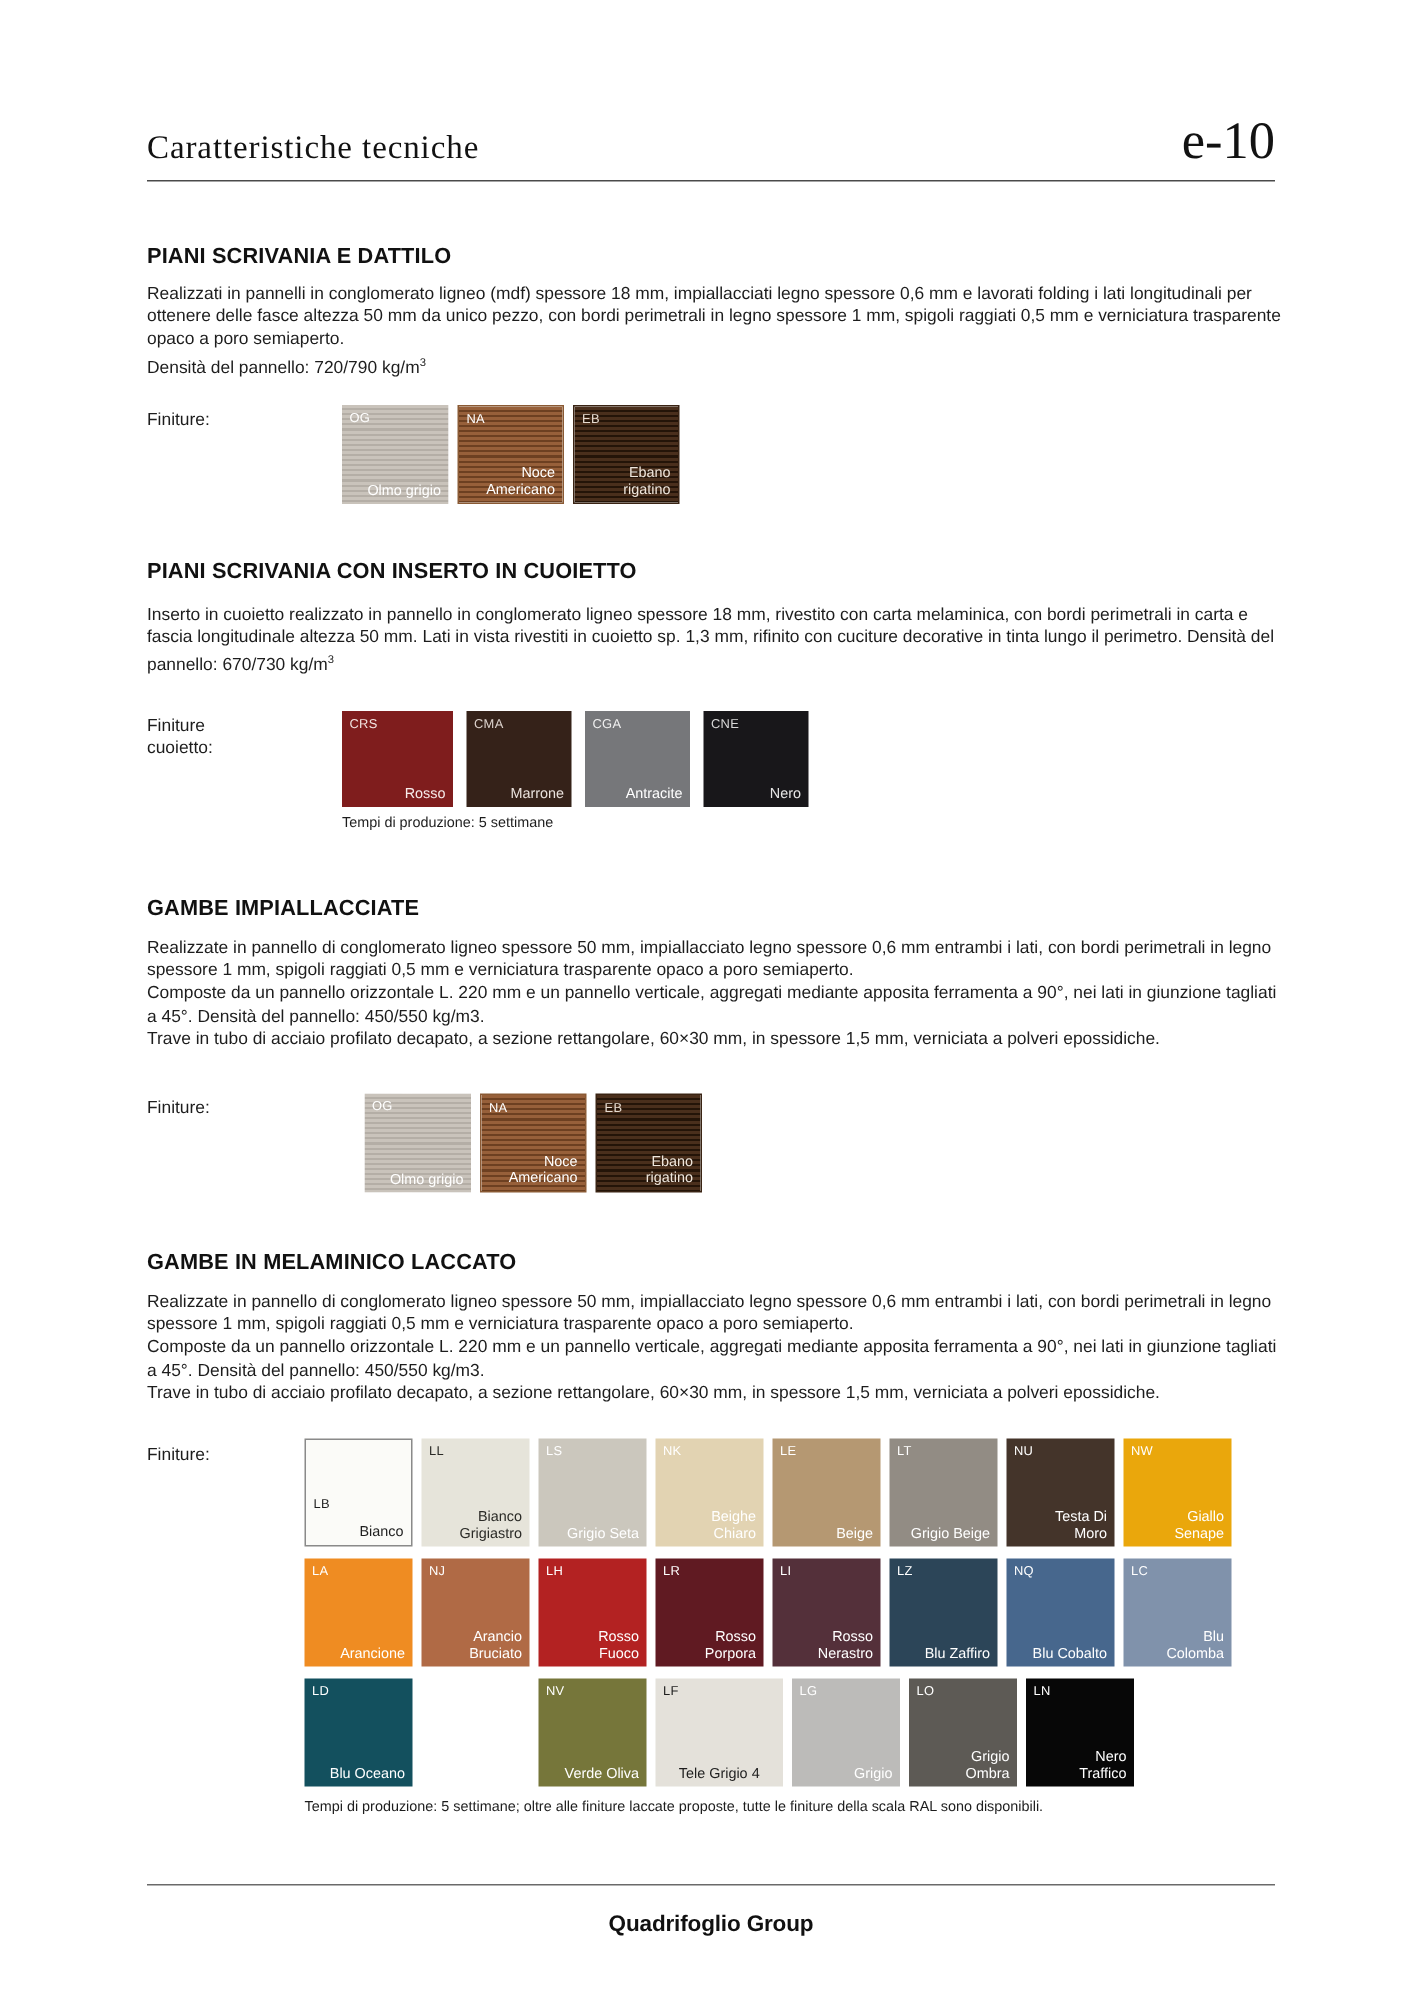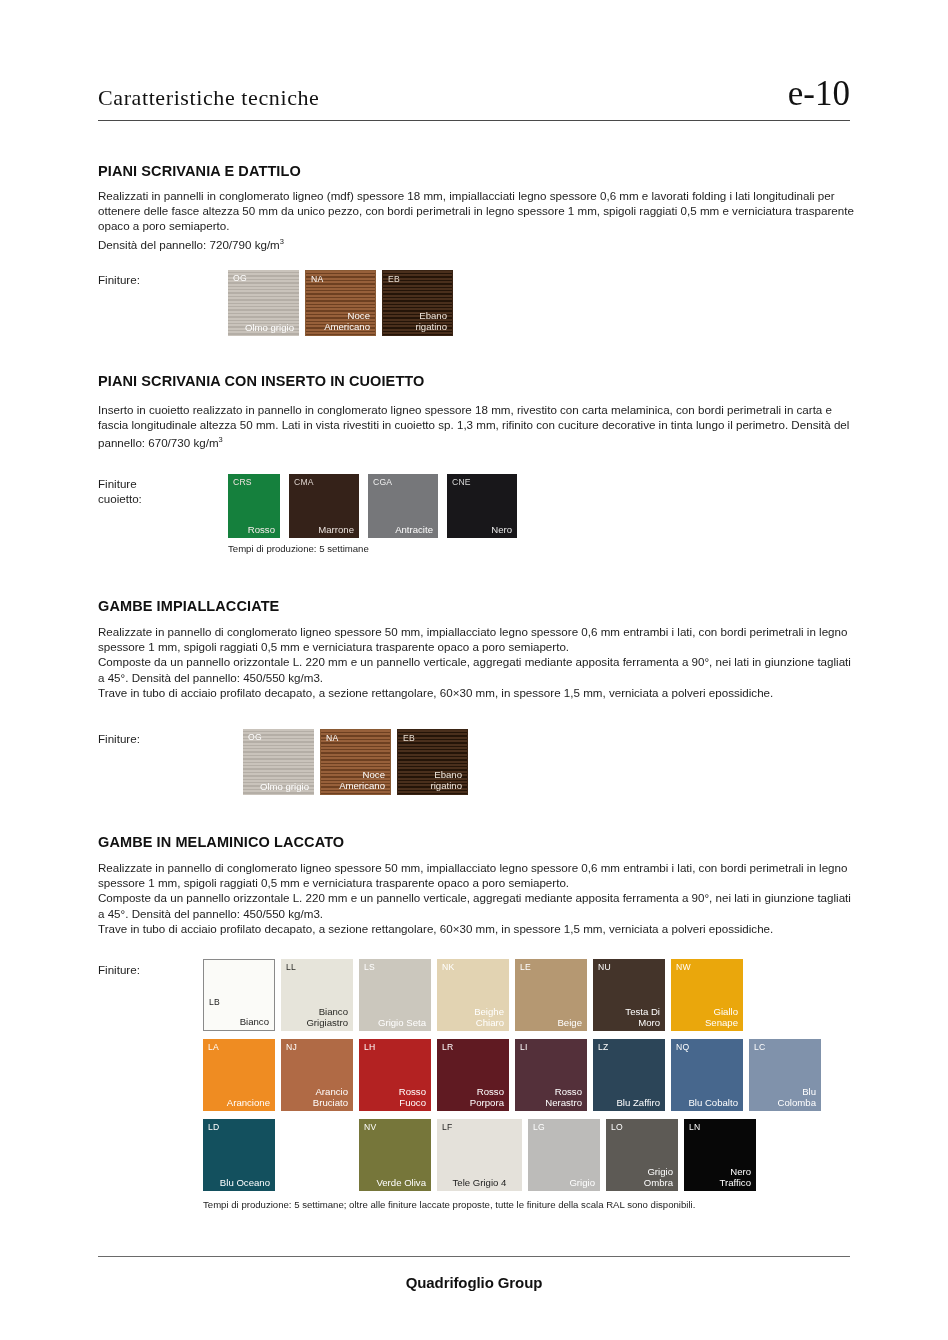--- a/index.html
+++ b/index.html
@@ -191,21 +191,21 @@
 
   <div class="section-title" style="top:373px;">PIANI SCRIVANIA CON INSERTO IN CUOIETTO</div>
   <div class="section-body" style="top:402px;">
     <p><span>Inserto in cuoietto realizzato in pannello in conglomerato ligneo spessore 18 mm, rivestito con carta melaminica, con bordi perimetrali in carta e fascia longitudinale altezza 50 mm. Lati in vista rivestiti in cuoietto sp. 1,3 mm, rifinito con cuciture decorative in tinta lungo il perimetro. Densità del pannello: 670/730 kg/m</span><sup>3</sup></p>
   </div>
   <div class="fin-label" style="top:477px;">
     <div>Finiture</div>
     <div>cuoietto:</div>
   </div>
   <div class="swatch-row" id="cuoietto-row" style="left:228px; top:474px; gap:9px;">
-      <div class="swatch" style="width: 52px; height: 64px; background: #15803d;">
+      <div class="swatch" style="width: 74px; height: 64px; background: #7f1d1d;">
         <div class="code" style="color: rgb(242, 227, 224);">CRS</div>
         <div class="cname" style="color: rgb(247, 236, 235);">Rosso</div>
       </div>
       <div class="swatch" style="width: 70px; height: 64px; background: rgb(53, 34, 25);">
         <div class="code" style="color: rgb(221, 211, 205);">CMA</div>
         <div class="cname" style="color: rgb(233, 225, 220);">Marrone</div>
       </div>
       <div class="swatch" style="width: 70px; height: 64px; background: rgb(118, 119, 122);">
         <div class="code" style="color: rgb(240, 240, 240);">CGA</div>
         <div class="cname" style="color: rgb(255, 255, 255);">Antracite</div>
@@ -268,20 +268,24 @@
       </div>
       <div class="swatch" style="width: 72px; height: 72px; background: rgb(226, 211, 178);">
         <div class="code" style="color: rgb(255, 255, 255);">NK</div>
         <div class="cname" style="color: rgb(255, 255, 255);">Beighe
 Chiaro</div>
       </div>
       <div class="swatch" style="width: 72px; height: 72px; background: rgb(181, 152, 114);">
         <div class="code" style="color: rgb(255, 255, 255);">LE</div>
         <div class="cname" style="color: rgb(255, 255, 255);">Beige</div>
       </div>
+      <div class="swatch" style="width: 72px; height: 72px; background: rgb(146, 140, 132);">
+        <div class="code" style="color: rgb(255, 255, 255);">LT</div>
+        <div class="cname" style="color: rgb(255, 255, 255);">Grigio Beige</div>
+      </div>
       <div class="swatch" style="width: 72px; height: 72px; background: rgb(68, 52, 42);">
         <div class="code" style="color: rgb(255, 255, 255);">NU</div>
         <div class="cname" style="color: rgb(255, 255, 255);">Testa Di
 Moro</div>
       </div>
       <div class="swatch" style="width: 72px; height: 72px; background: rgb(234, 167, 12);">
         <div class="code" style="color: rgb(255, 255, 255);">NW</div>
         <div class="cname" style="color: rgb(255, 255, 255);">Giallo
 Senape</div>
       </div>

